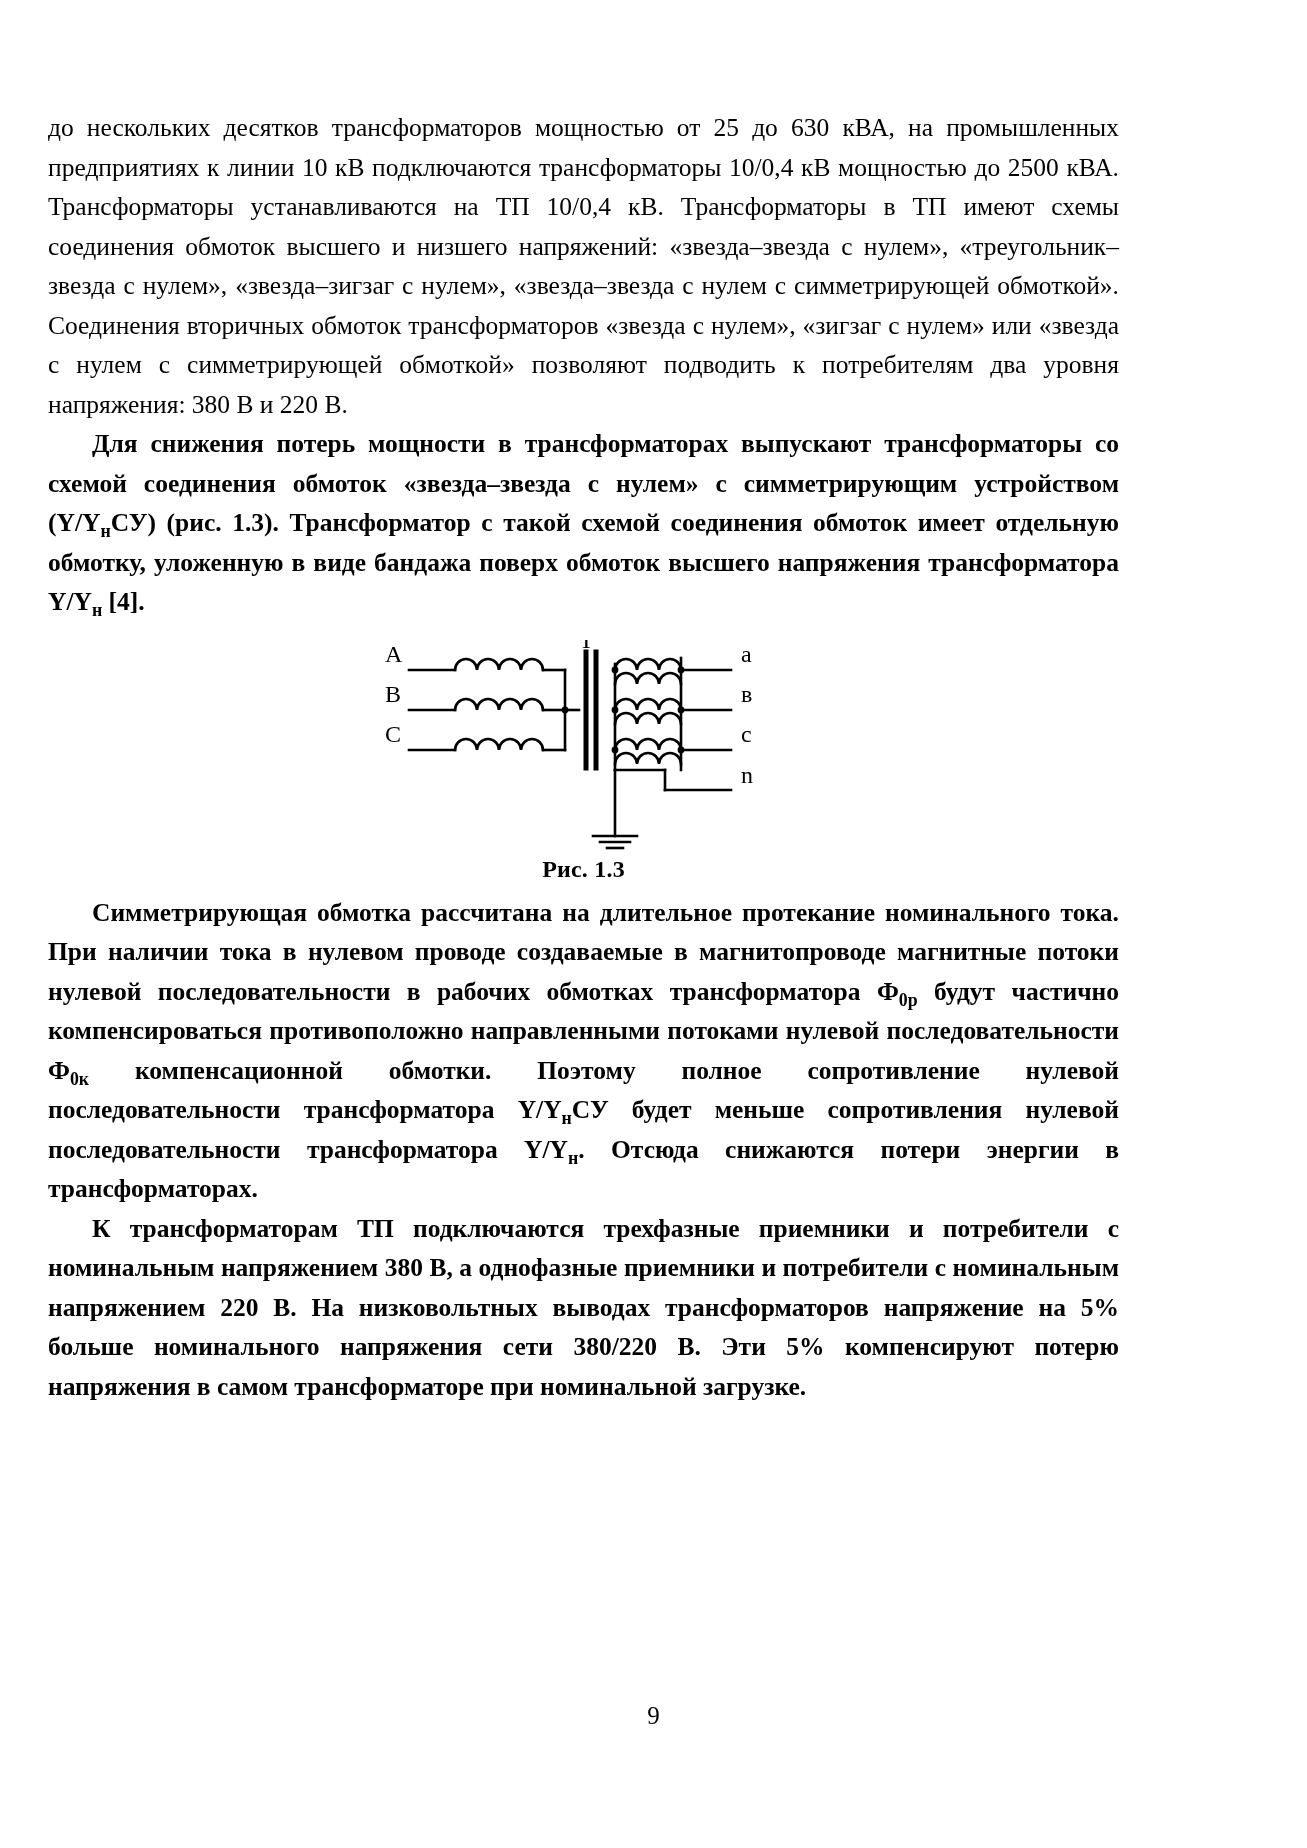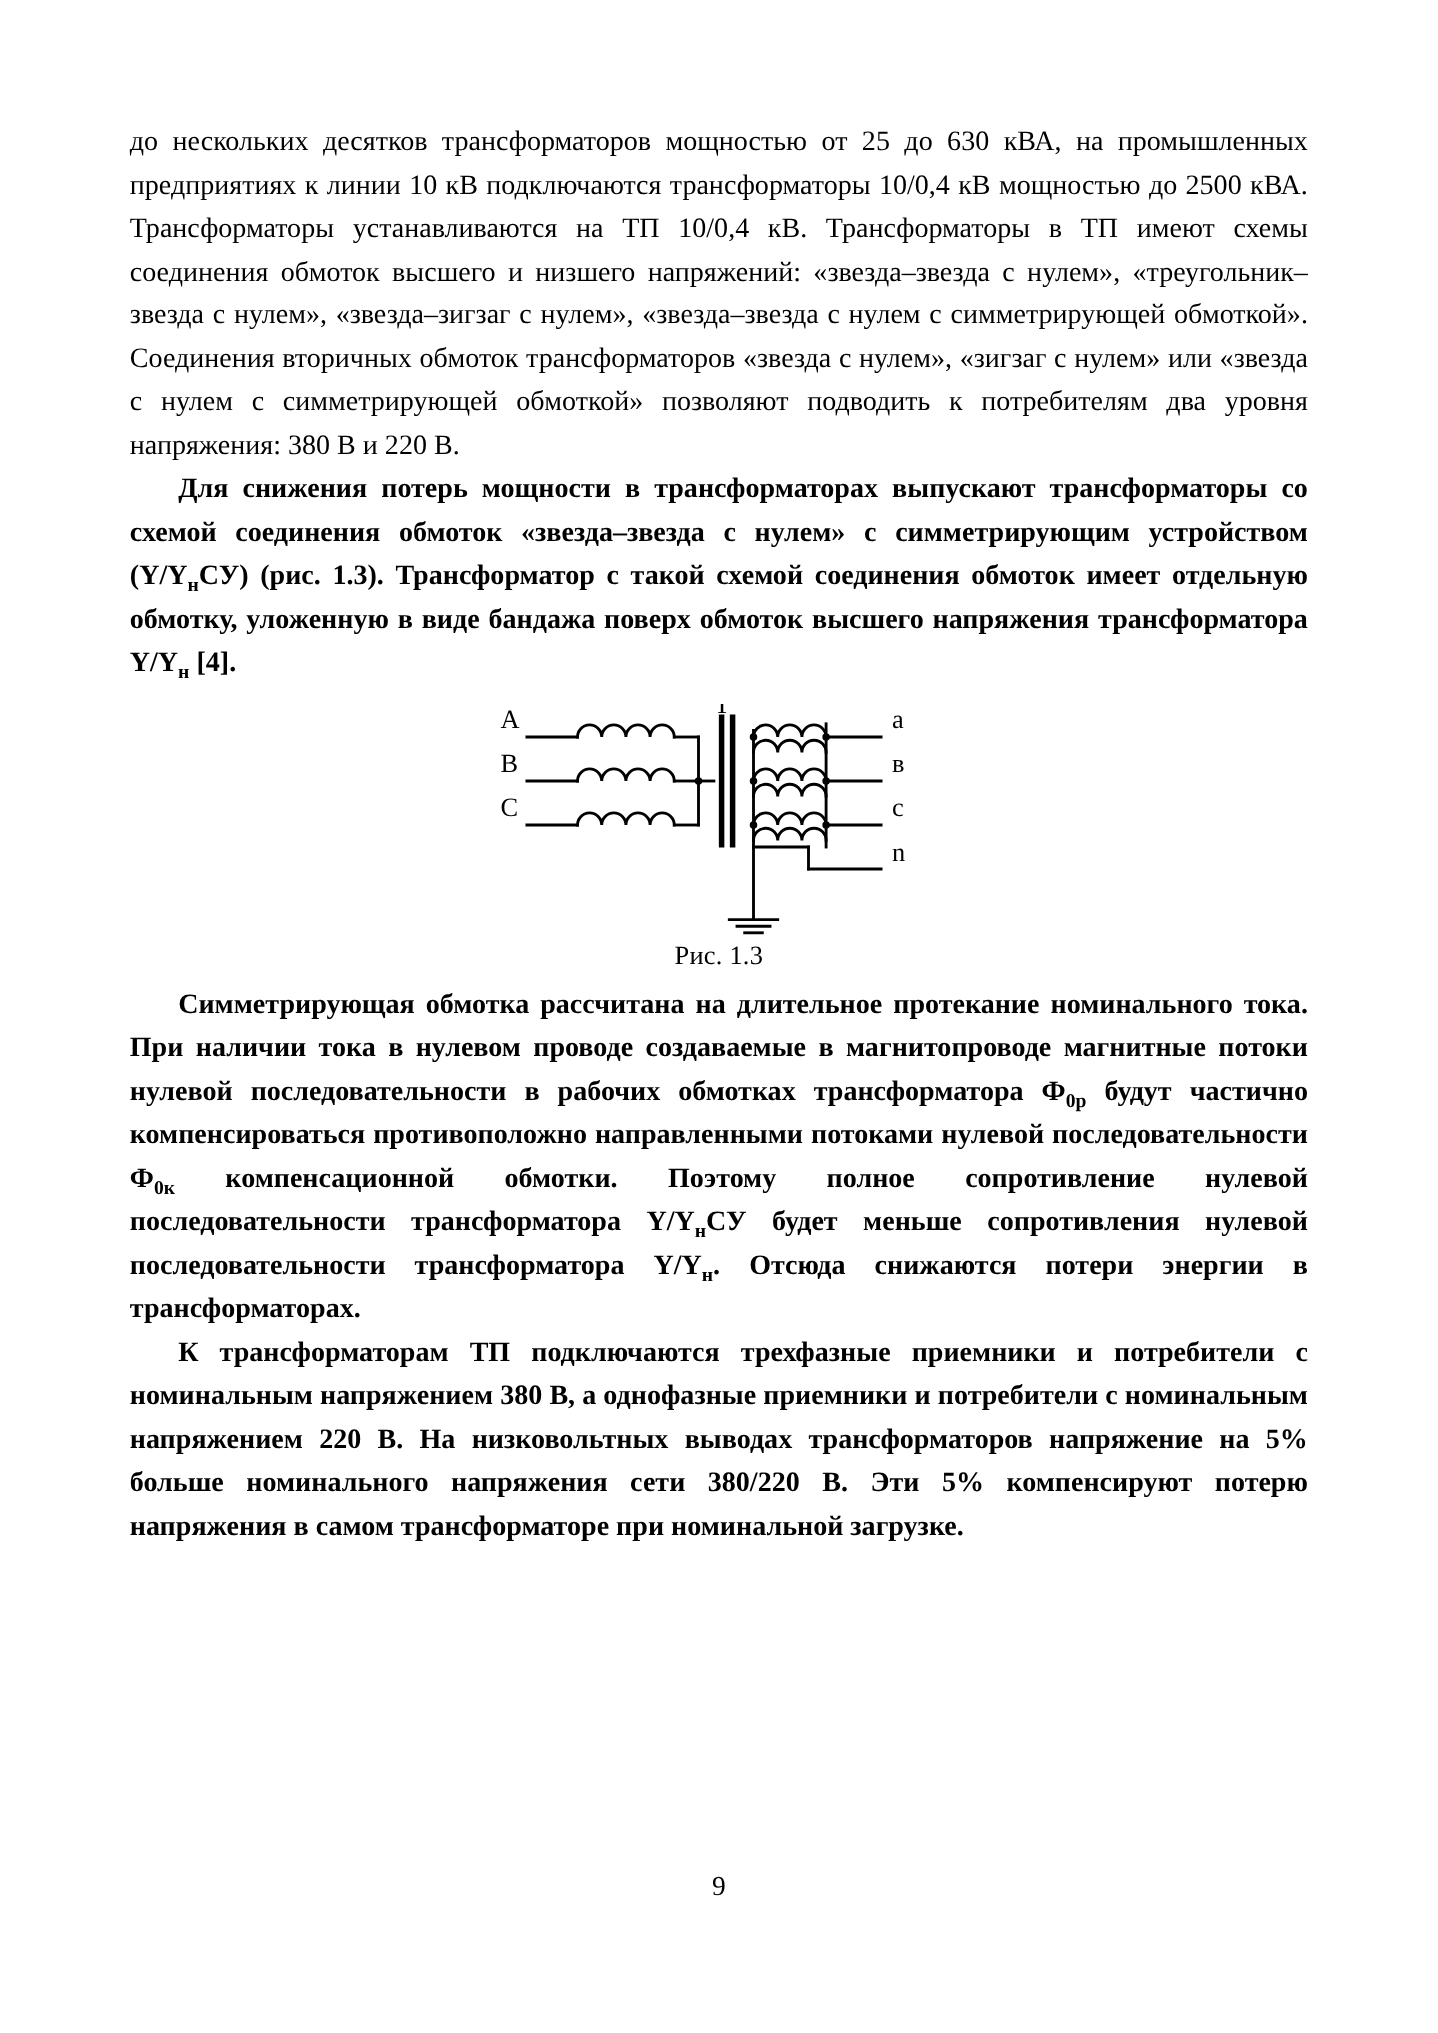--- a/index.html
+++ b/index.html
@@ -13,21 +13,21 @@
     position: relative;
     font-family: "Liberation Serif", serif;
     color: #000000;
   }
   .page {
     position: absolute;
     left: 0; top: 0;
     width: 1307px;
     height: 1815px;
     box-sizing: border-box;
-    padding: 108px 118px 0 118px;
+    padding: 108px 118px 0 48px;
   }
   .content {
     width: 1071px;
   }
   p.body-text {
     margin: 0;
     font-size: 25.5px;
     line-height: 39.5px;
     text-align: justify;
     text-justify: inter-word;
@@ -49,21 +49,21 @@
     flex-direction: column;
     align-items: center;
   }
   .figure-svg-wrap {
     width: 420px;
     height: 210px;
     margin-left: 10px;
   }
   .fig-caption-title {
     font-size: 24px;
-    font-weight: normal;
+    font-weight: bold;
     text-align: center;
     margin-top: 6px;
     letter-spacing: 0.2px;
   }
   .fig-caption-sub {
     font-size: 23px;
     text-align: center;
     margin-top: 2px;
     letter-spacing: 0.2px;
   }

